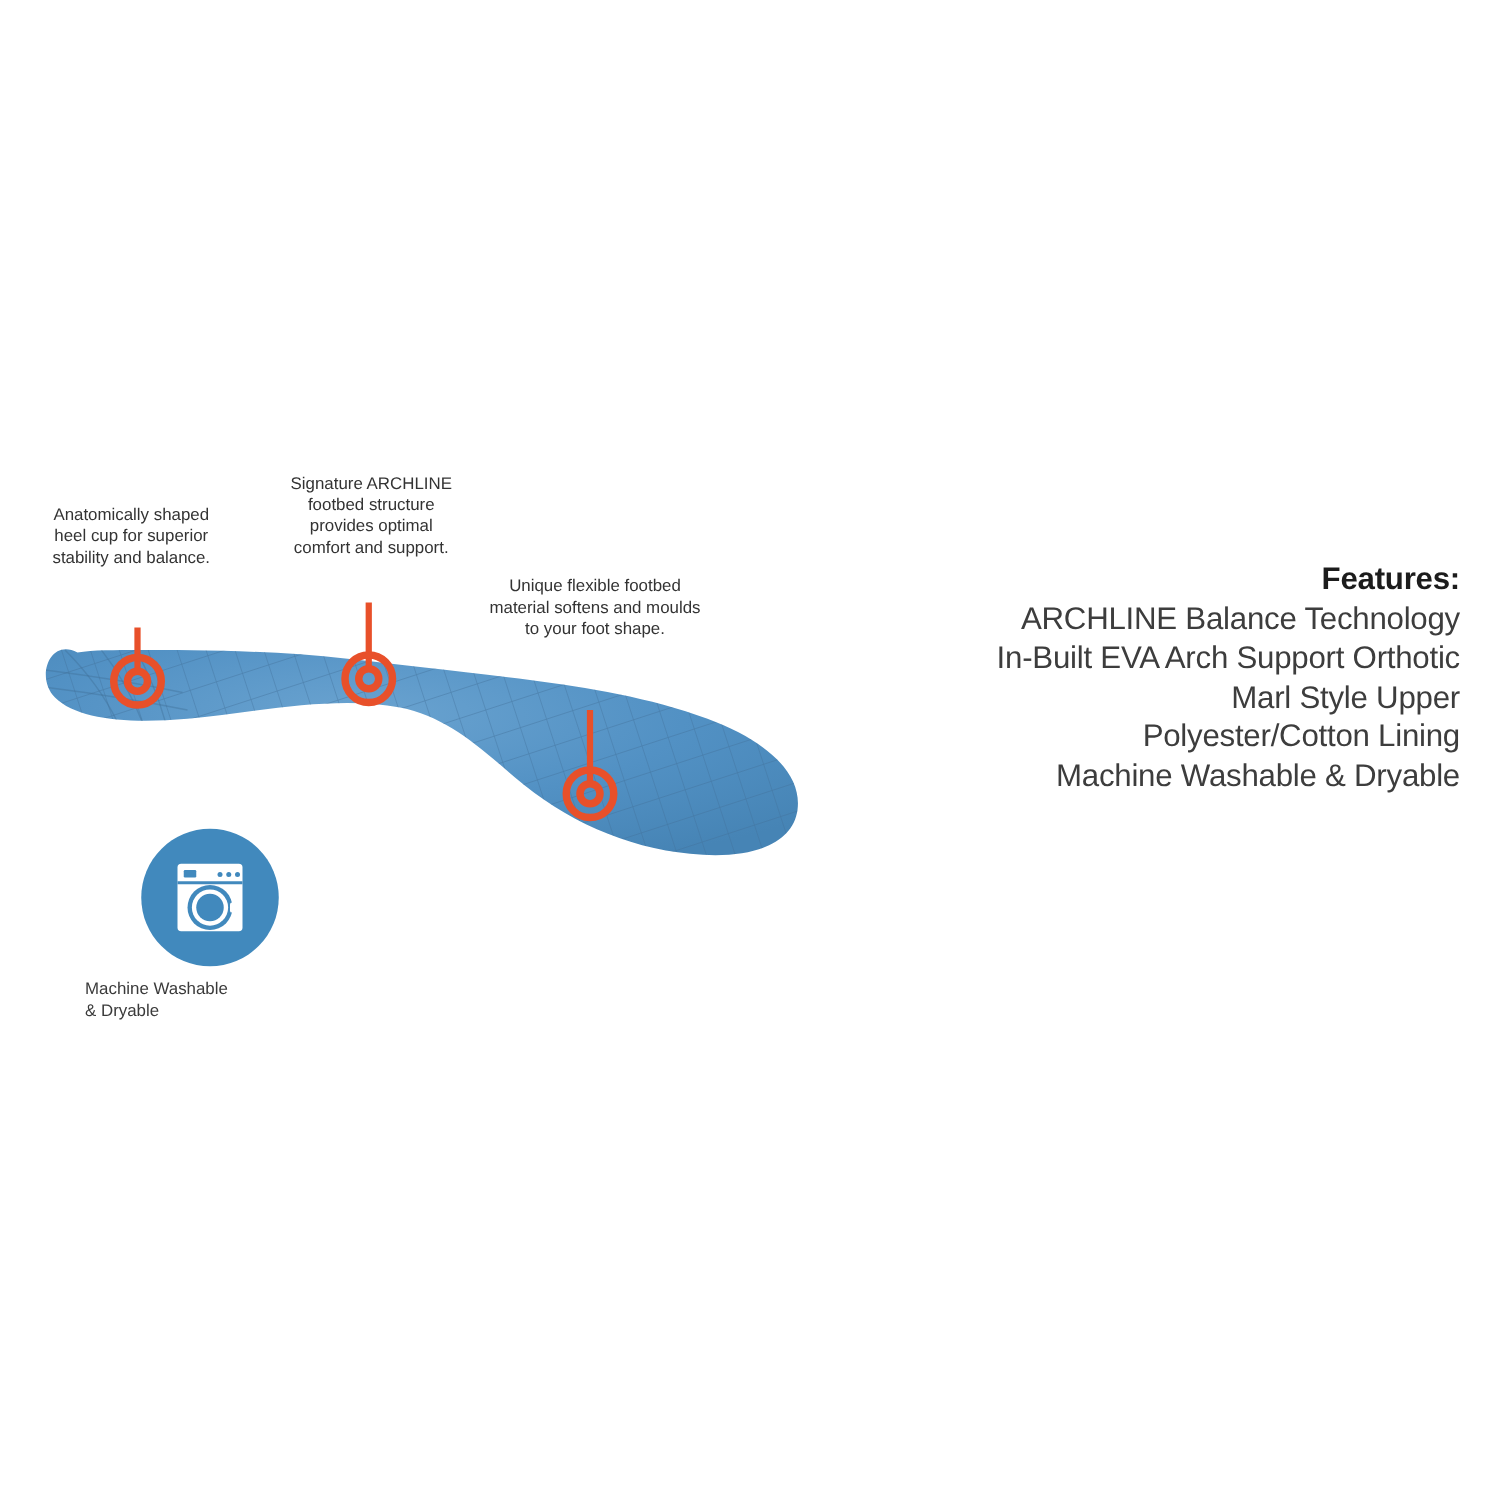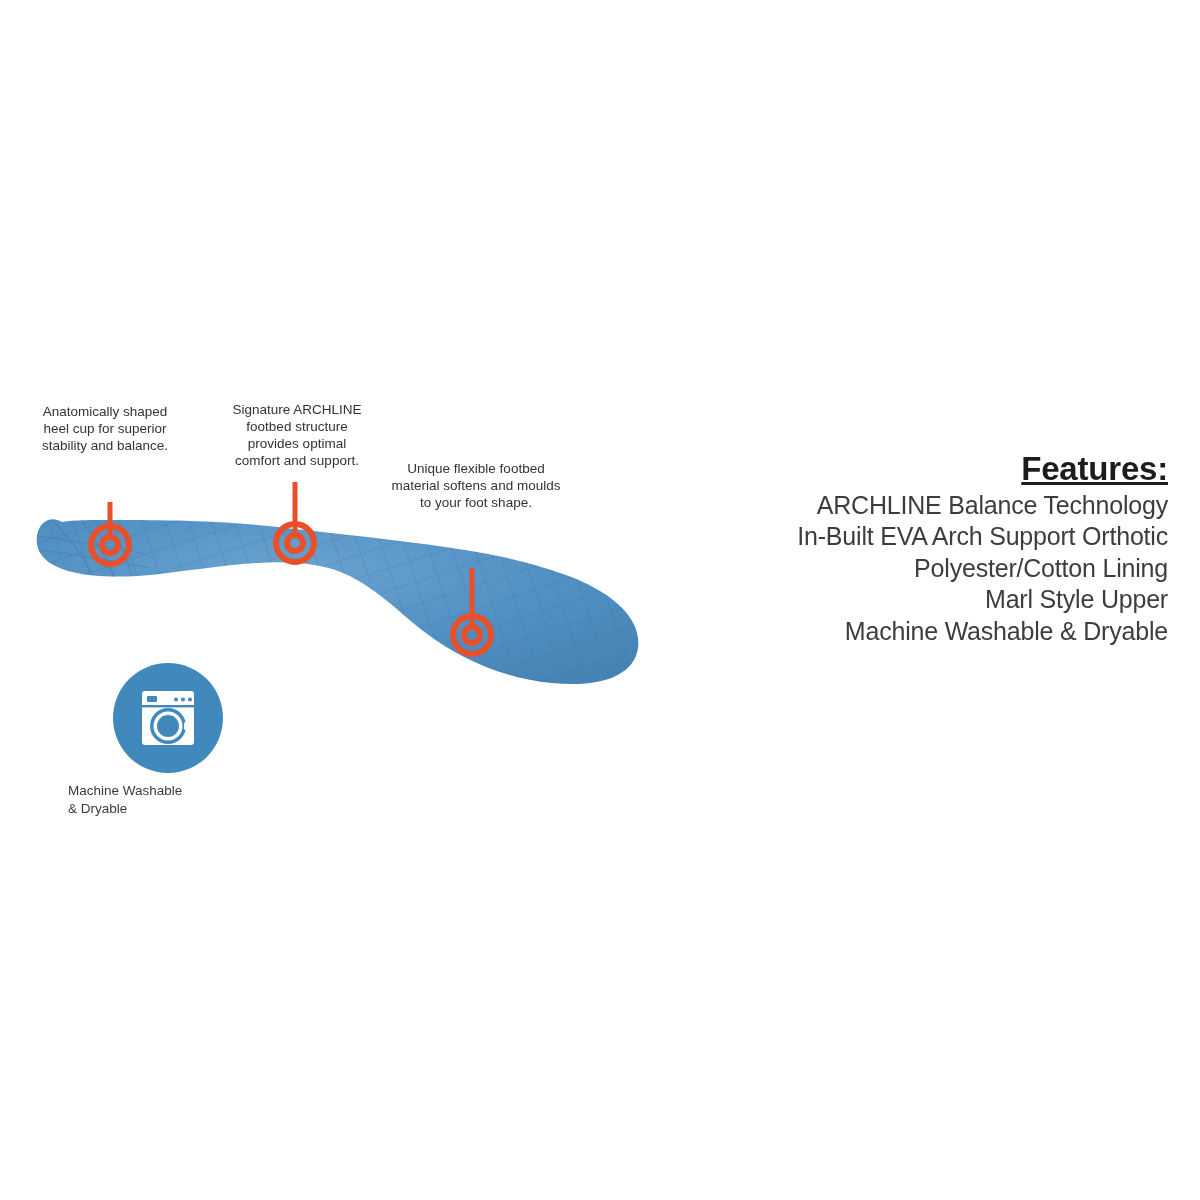--- a/index.html
+++ b/index.html
@@ -29,21 +29,21 @@
   
   .callout-label {
     position: absolute;
     font-size: 13.5px;
     line-height: 1.25;
     color: #333333;
     text-align: center;
     white-space: pre-line;
   }
   #callout-heel-label  { left: 10px;  top: 404px; width: 190px; }
-  #callout-arch-label  { left: 208px; top: 402px; width: 178px; }
+  #callout-arch-label  { left: 208px; top: 379px; width: 178px; }
   #callout-flex-label  { left: 376px; top: 461px; width: 200px; }
 
   
   #washable-badge {
     position: absolute;
     left: 68px;
     top: 663px;
     width: 200px;
     text-align: left;
   }
@@ -65,26 +65,25 @@
 
   
   #features-panel {
     position: absolute;
     right: 32px;
     top: 448px;
     width: 560px;
     text-align: right;
   }
   #features-heading {
-    font-size: 33px;
+    font-size: 25px;
     font-weight: bold;
     color: #1c1c1c;
     line-height: 1.26;
     letter-spacing: -0.2px;
-    text-decoration: underline;
   }
   .feature-line {
     font-size: 25px;
     font-weight: normal;
     color: #3d3d3d;
     line-height: 1.26;
     letter-spacing: -0.2px;
     white-space: nowrap;
   }
 </style>
@@ -193,16 +192,16 @@
     </svg>
   </div>
   <div id="washable-badge-caption">Machine Washable
 &amp; Dryable</div>
 </div>
 
 <div id="features-panel">
   <div id="features-heading">Features:</div>
   <div class="feature-line">ARCHLINE Balance Technology</div>
   <div class="feature-line">In-Built EVA Arch Support Orthotic</div>
+  <div class="feature-line">Marl Style Upper</div>
   <div class="feature-line">Polyester/Cotton Lining</div>
-  <div class="feature-line">Marl Style Upper</div>
   <div class="feature-line">Machine Washable &amp; Dryable</div>
 </div>
 
 </body></html>

